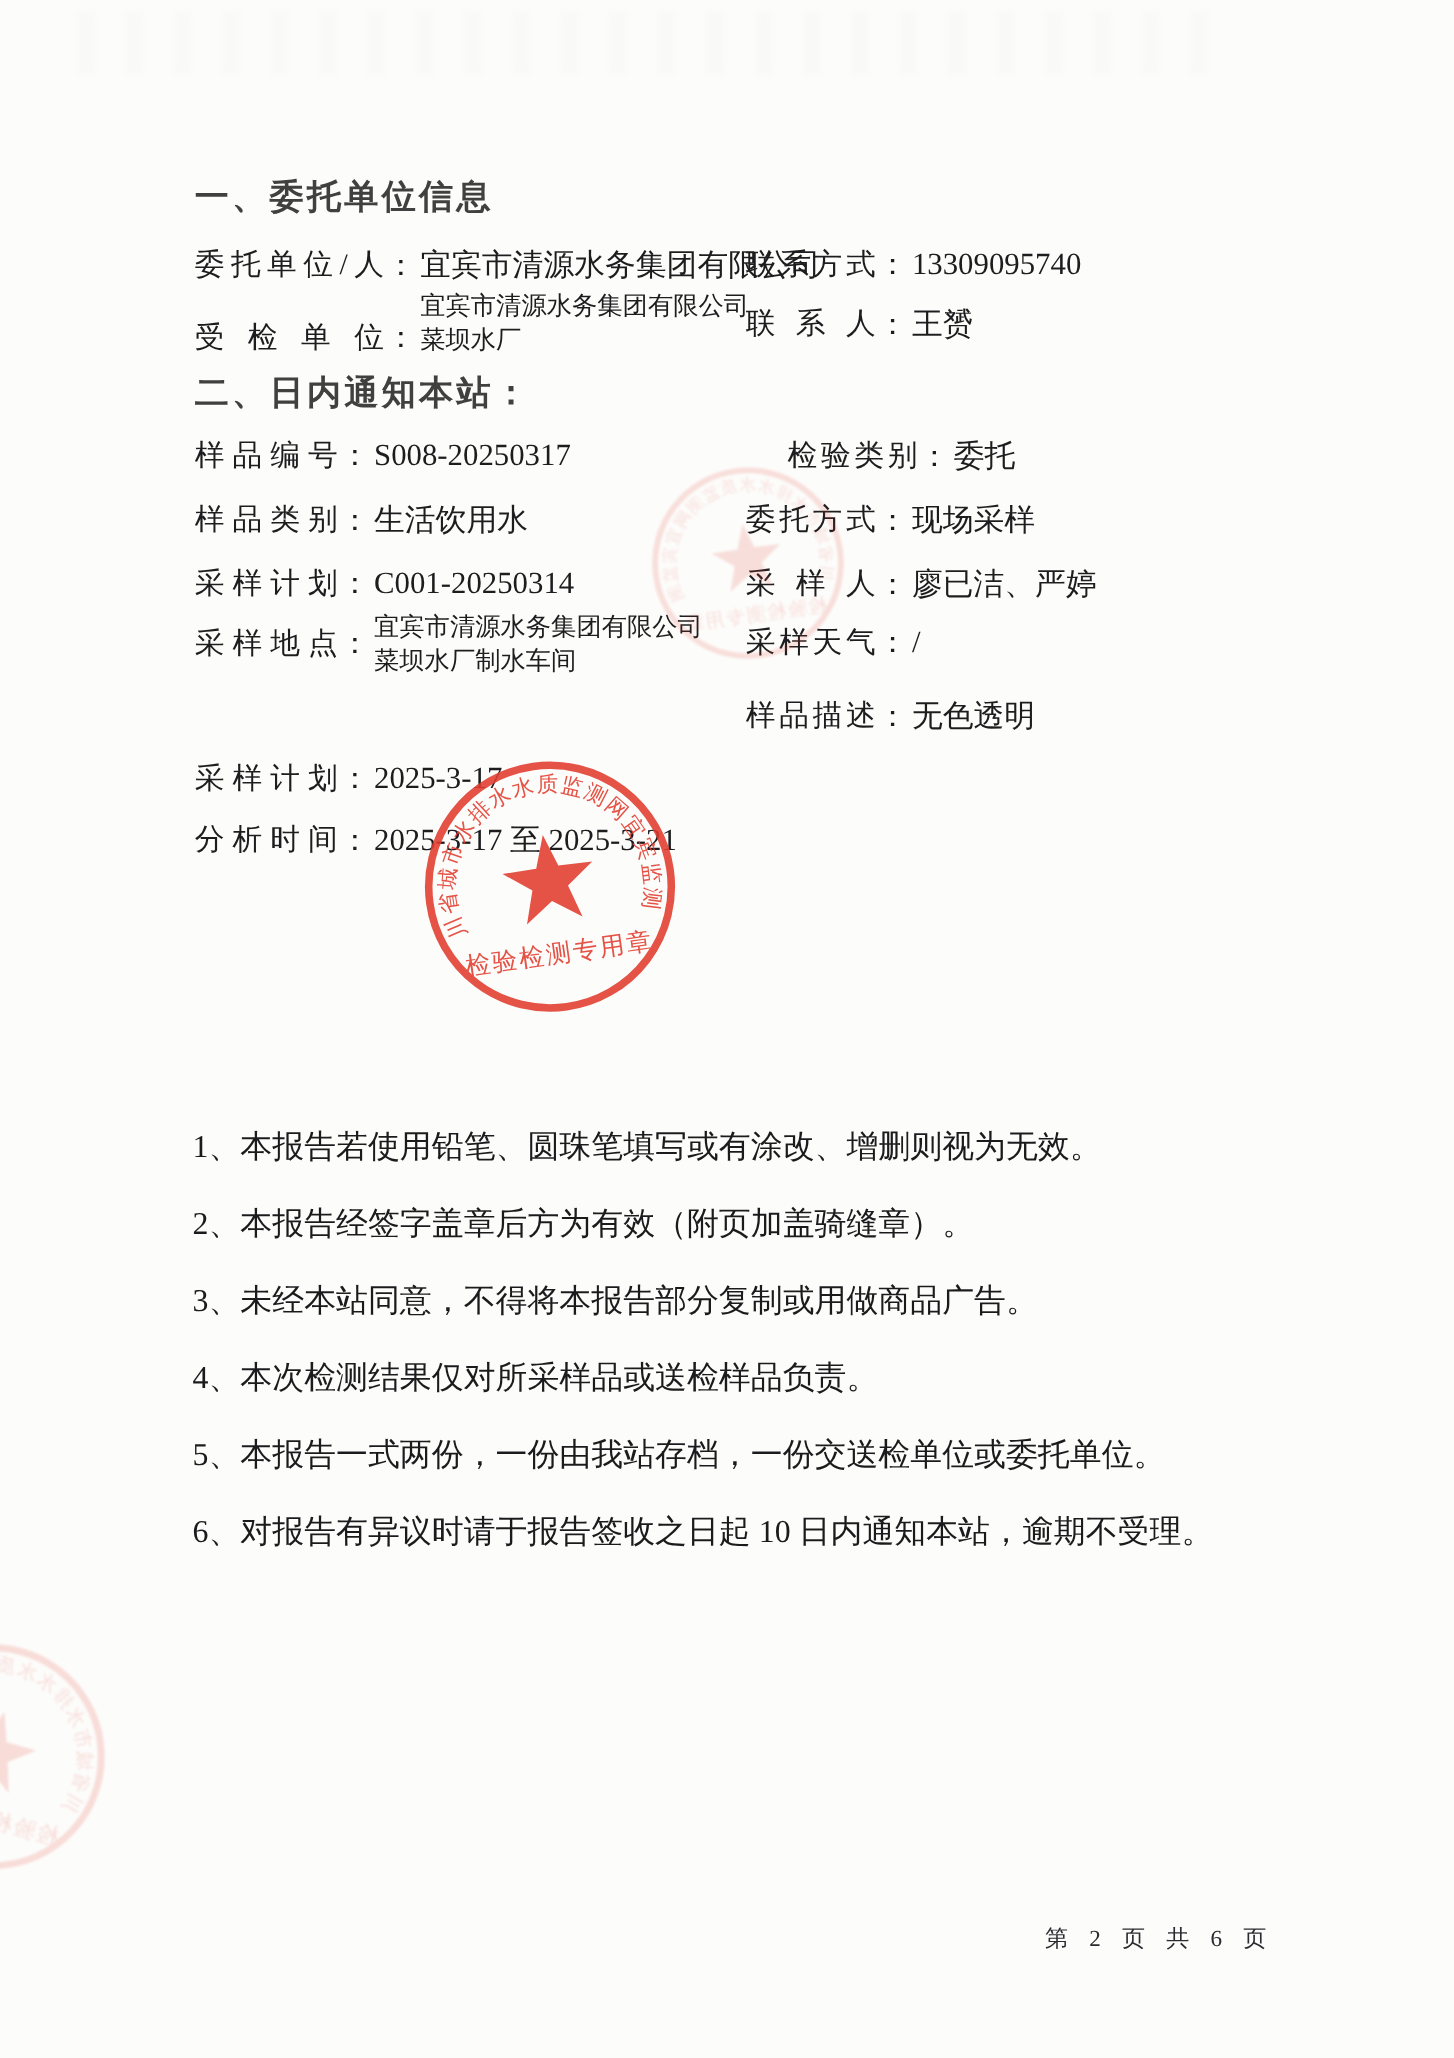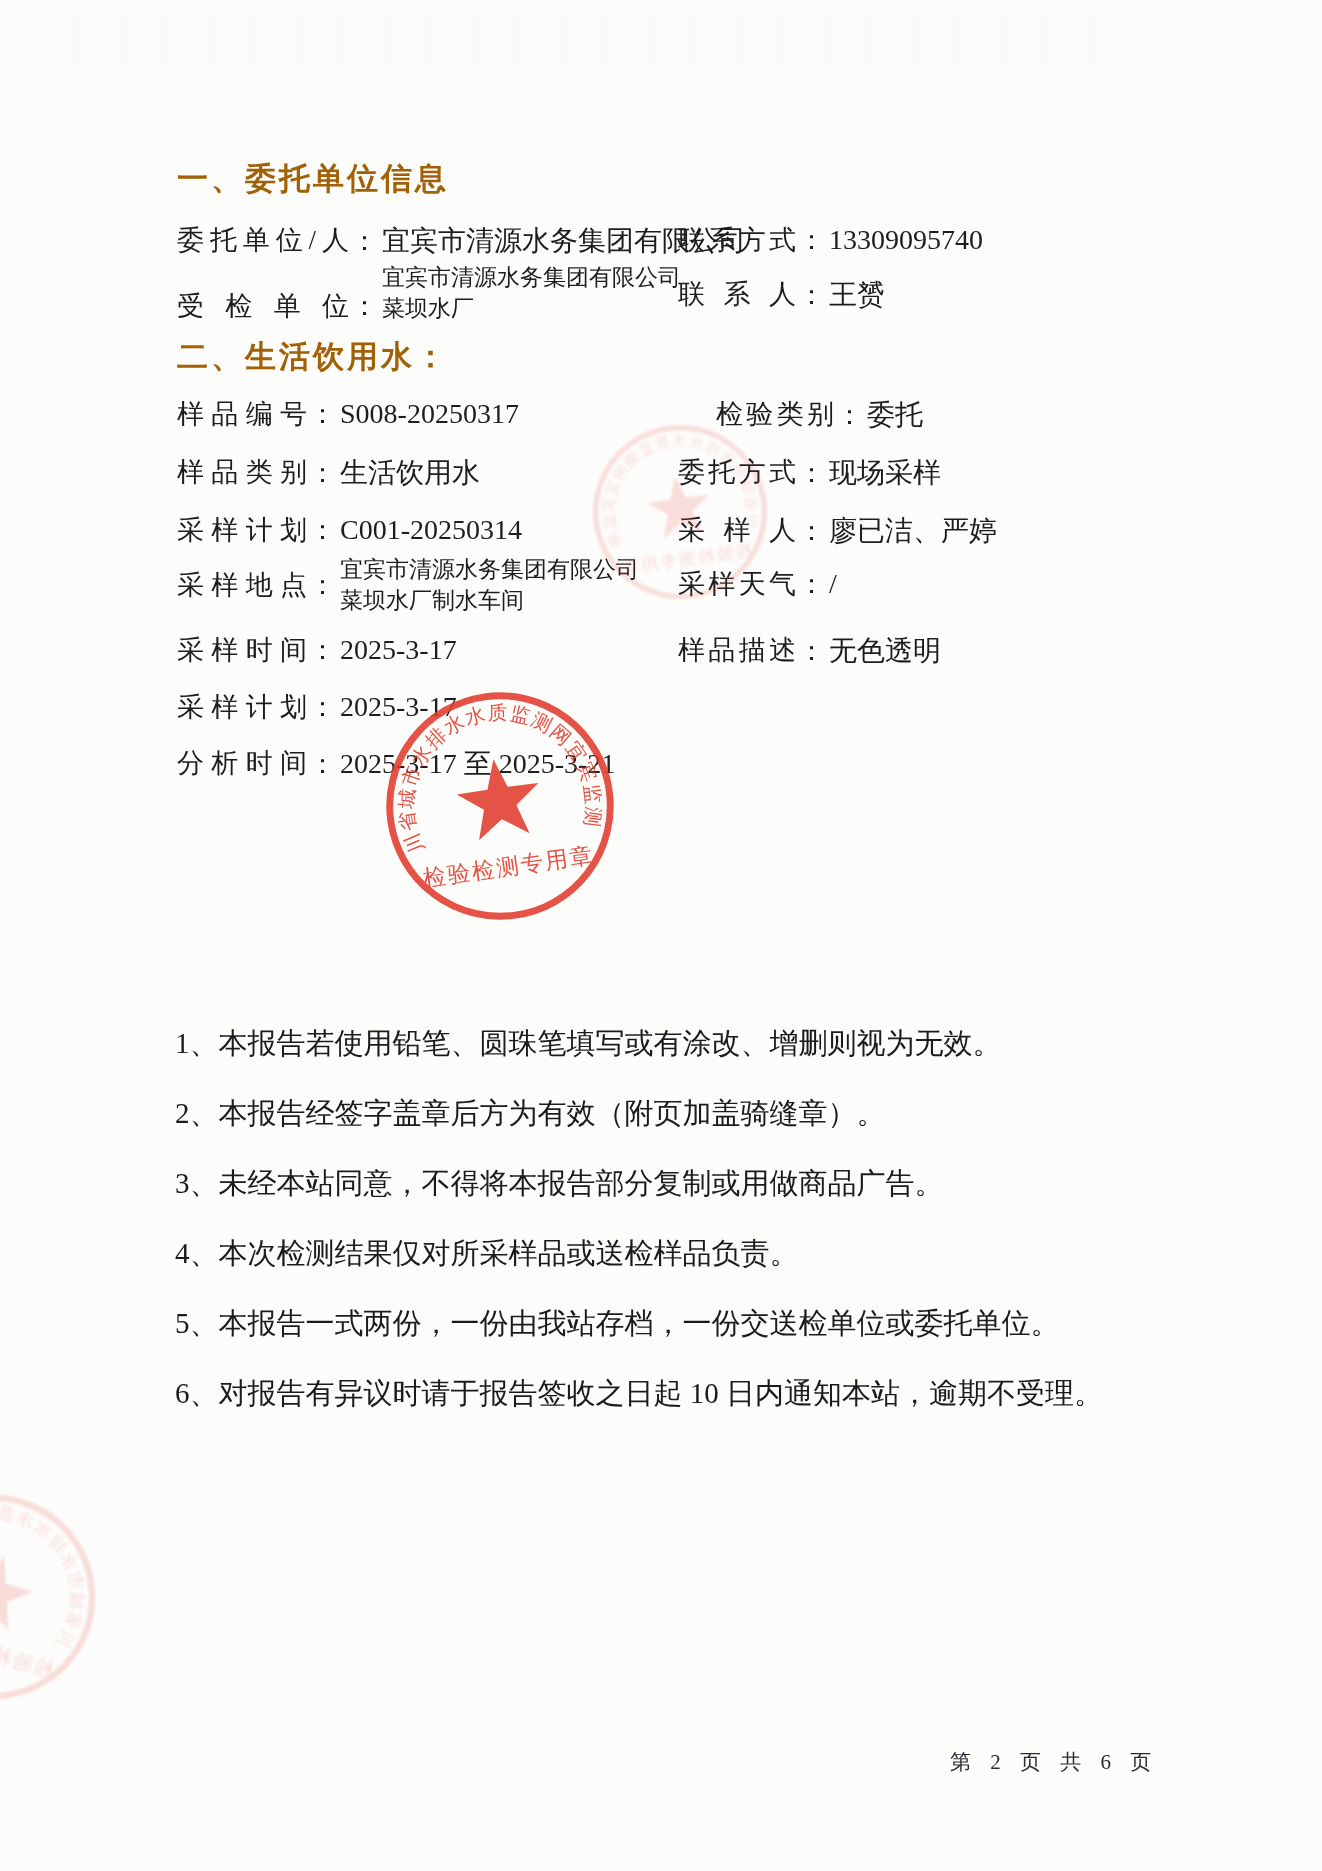--- a/index.html
+++ b/index.html
@@ -11,21 +11,21 @@
   }
   
   .scan-artifact {
     position:absolute; left:70px; top:10px; width:1030px; height:58px;
     background:repeating-linear-gradient(90deg, rgba(160,190,195,.18) 0 16px, rgba(160,190,195,0) 16px 44px);
     filter:blur(3px); opacity:.18; pointer-events:none;
   }
   .sec-title {
     position:absolute; left:177px;
     font-family:"Liberation Sans","DejaVu Sans",sans-serif;
-    font-weight:bold; font-size:31px; letter-spacing:3px; color:#a16207;
+    font-weight:bold; font-size:31px; letter-spacing:3px; color:#404040;
   }
   .frow { position:absolute; font-size:27px; white-space:nowrap; }
   .frow .jlab {
     display:inline-block; text-align:justify; text-align-last:justify; vertical-align:top;
   }
   .w172 { width:172px; }
   .w130 { width:130px; }
   .w118 { width:118px; }
   .colon { display:inline-block; margin:0 4px 0 2px; }
   .val { font-size:28px; }
@@ -73,41 +73,38 @@
       <span class="colon">：</span>
     <span class="two-line">
       <span style="display:block">宜宾市清源水务集团有限公司</span>
       <span style="display:block">菜坝水厂</span>
     </span>
   </div>
   <div class="frow rightcol" style="top:276px;">
     <span class="jlab w118">联系人</span><span class="colon">：</span><span class="val">王赟</span>
   </div>
 
-  <div class="sec-title" style="top:336px;">二、生活饮用水：</div>
+  <div class="sec-title" style="top:336px;">二、日内通知本站：</div>
 
   <div class="frow leftcol" style="top:396px;">
     <span class="jlab w130">样品编号</span><span class="colon">：</span><span class="val">S008-20250317</span>
   </div>
   <div class="frow leftcol" style="top:454px;">
     <span class="jlab w130">样品类别</span><span class="colon">：</span><span class="val">生活饮用水</span>
   </div>
   <div class="frow leftcol" style="top:512px;">
     <span class="jlab w130">采样计划</span><span class="colon">：</span><span class="val">C001-20250314</span>
   </div>
   <div class="frow flex-row leftcol" style="top:552px; height:66px;">
     <span class="jlab w130">采样地点</span>
       <span class="colon">：</span>
     <span class="two-line">
       <span style="display:block">宜宾市清源水务集团有限公司</span>
       <span style="display:block">菜坝水厂制水车间</span>
     </span>
-  </div>
-  <div class="frow leftcol" style="top:632px;">
-    <span class="jlab w130">采样时间</span><span class="colon">：</span><span class="val">2025-3-17</span>
   </div>
   <div class="frow leftcol" style="top:689px;">
     <span class="jlab w130">采样计划</span><span class="colon">：</span><span class="val">2025-3-17</span>
   </div>
   <div class="frow leftcol" style="top:745px;">
     <span class="jlab w130">分析时间</span><span class="colon">：</span><span class="val">2025-3-17 至 2025-3-21</span>
   </div>
 
   <div class="frow rightcol" style="top:396px;margin-left:38px;">
     <span class="jlab w118">检验类别</span><span class="colon">：</span><span class="val">委托</span>

